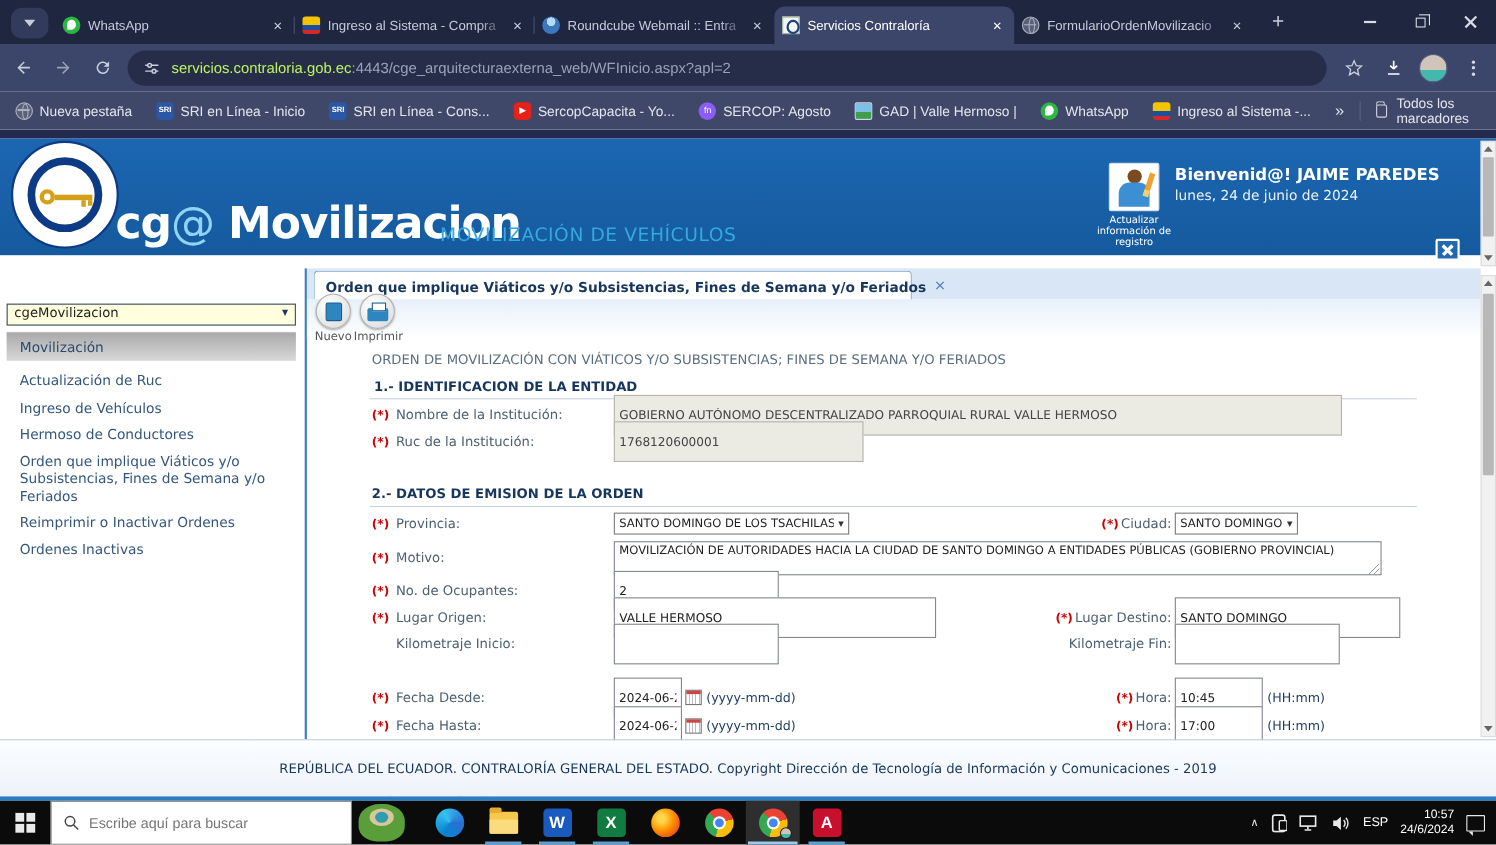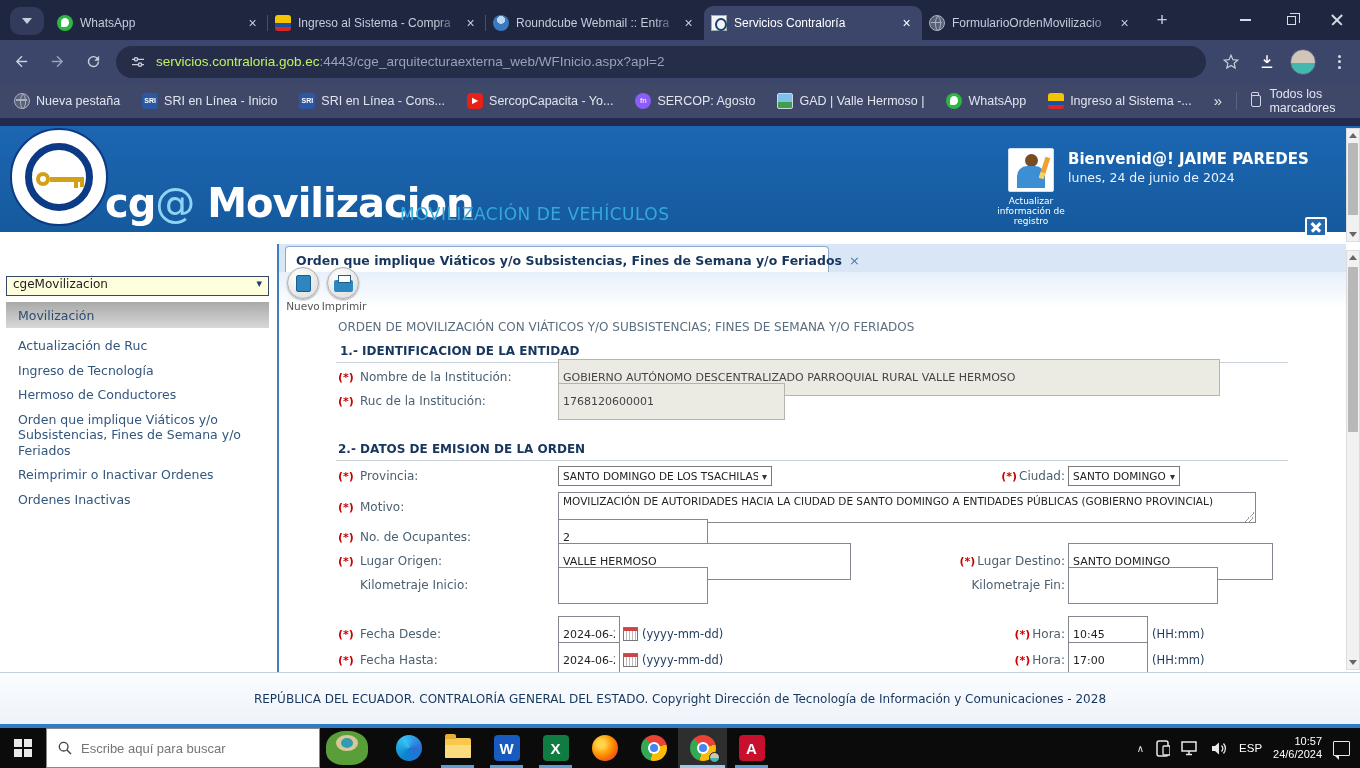--- a/index.html
+++ b/index.html
@@ -351,21 +351,21 @@
       <div class="closebanner"></div>
     </div>
 
     <div class="sb-drop">
       <span class="v">cgeMovilizacion</span>
       <span class="ar">▾</span>
     </div>
     <div class="sb-band">Movilización</div>
     <div class="sb-items">
       <div class="sb-item">Actualización de Ruc</div>
-      <div class="sb-item">Ingreso de Tecnología</div>
+      <div class="sb-item">Ingreso de Vehículos</div>
       <div class="sb-item">Hermoso de Conductores</div>
       <div class="sb-item">Orden que implique Viáticos y/o Subsistencias, Fines de Semana y/o Feriados</div>
       <div class="sb-item">Reimprimir o Inactivar Ordenes</div>
       <div class="sb-item">Ordenes Inactivas</div>
     </div>
     <div class="sb-divider"></div>
 
     <div class="ct-strip"></div>
     <div class="ct-tab">
       <span class="t">Orden que implique Viáticos y/o Subsistencias, Fines de Semana y/o Feriados</span>
@@ -504,21 +504,21 @@
       <div class="sbtn" style="top:0">
           <span class="tri-up"></span>
         </div>
       <div class="thumb" style="top:16px;height:165px"></div>
       <div class="sbtn" style="bottom:0">
           <span class="tri-dn"></span>
         </div>
     </div>
 
     <div class="footer">
-      <span class="t">REPÚBLICA DEL ECUADOR. CONTRALORÍA GENERAL DEL ESTADO. Copyright Dirección de Tecnología de Información y Comunicaciones - 2028</span>
+      <span class="t">REPÚBLICA DEL ECUADOR. CONTRALORÍA GENERAL DEL ESTADO. Copyright Dirección de Tecnología de Información y Comunicaciones - 2019</span>
     </div>
     <div class="bluebar"></div>
   </div>
 
   <div class="taskbar">
     <div class="startbtn">
       <span class="winlogo">
           <i></i>
           <i></i>
           <i></i>

